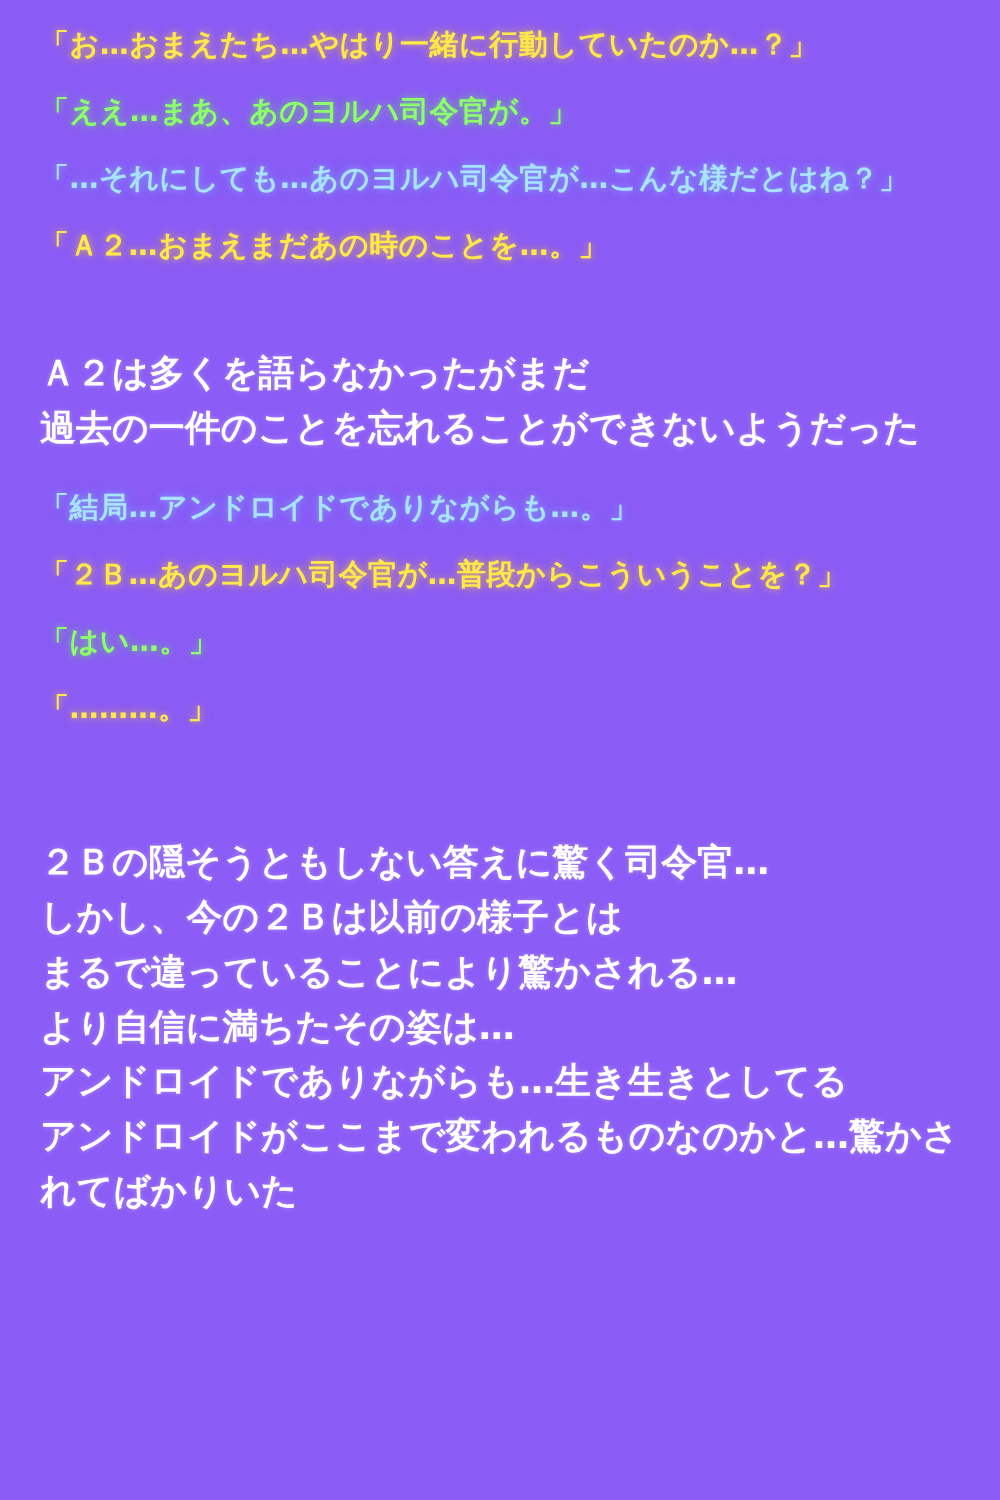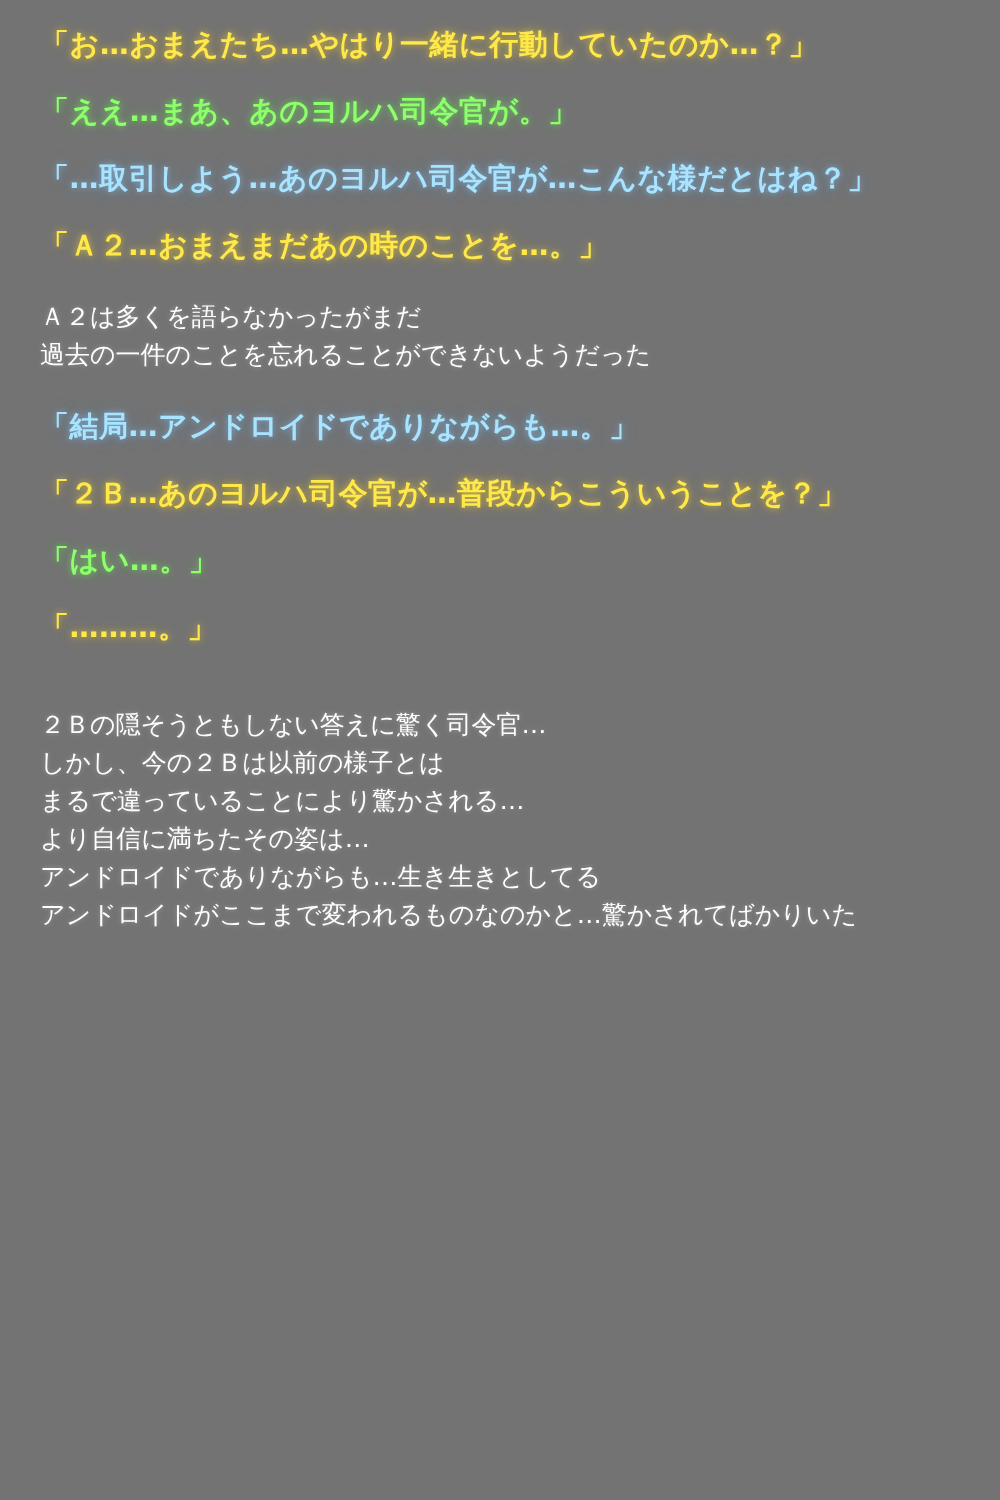--- a/index.html
+++ b/index.html
@@ -10,21 +10,21 @@
   body {
     width: 1000px;
     height: 1500px;
     overflow: hidden;
     font-family: "DejaVu Sans", "Liberation Sans", sans-serif;
   }
   #page {
     position: relative;
     width: 1000px;
     height: 1500px;
-    background: #737373;
+    background: #8b5cf6;
     box-sizing: border-box;
     padding: 30px 40px 0 40px;
   }
   .line {
     font-size: 29px;
     line-height: 1.0;
     letter-spacing: 0.5px;
     white-space: pre;
     font-weight: 600;
   }
@@ -42,39 +42,40 @@
   .c-green {
     color: #8cff6a;
     text-shadow: 0 0 6px rgba(120,255,90,0.5), 0 0 14px rgba(80,255,60,0.3);
   }
   .c-blue {
     color: #a8e4ff;
     text-shadow: 0 0 6px rgba(140,210,255,0.55), 0 0 16px rgba(80,170,255,0.35);
   }
   .narration {
     color: #ffffff;
-    font-size: 25px;
+    font-size: 36px;
     line-height: 1.52;
-    font-weight: 400;
+    font-weight: 700;
     white-space: pre-line;
     text-shadow: 0 0 5px rgba(255,255,255,0.3);
+    margin-top: 48px;
   }
 </style>
 </head>
 <body>
 
 <div id="page">
 
   <div class="line c-yellow block">「お…おまえたち…やはり一緒に行動していたのか…？」</div>
   <div class="gap-md"></div>
 
   <div class="line c-green block">「ええ…まあ、あのヨルハ司令官が。」</div>
   <div class="gap-md"></div>
 
-  <div class="line c-blue block">「…取引しよう…あのヨルハ司令官が…こんな様だとはね？」</div>
+  <div class="line c-blue block">「…それにしても…あのヨルハ司令官が…こんな様だとはね？」</div>
   <div class="gap-md"></div>
 
   <div class="line c-yellow block">「Ａ２…おまえまだあの時のことを…。」</div>
   <div class="gap-md"></div>
 
   <div class="narration">Ａ２は多くを語らなかったがまだ
 過去の一件のことを忘れることができないようだった</div>
   <div class="gap-md"></div>
 
   <div class="line c-blue block">「結局…アンドロイドでありながらも…。」</div>

